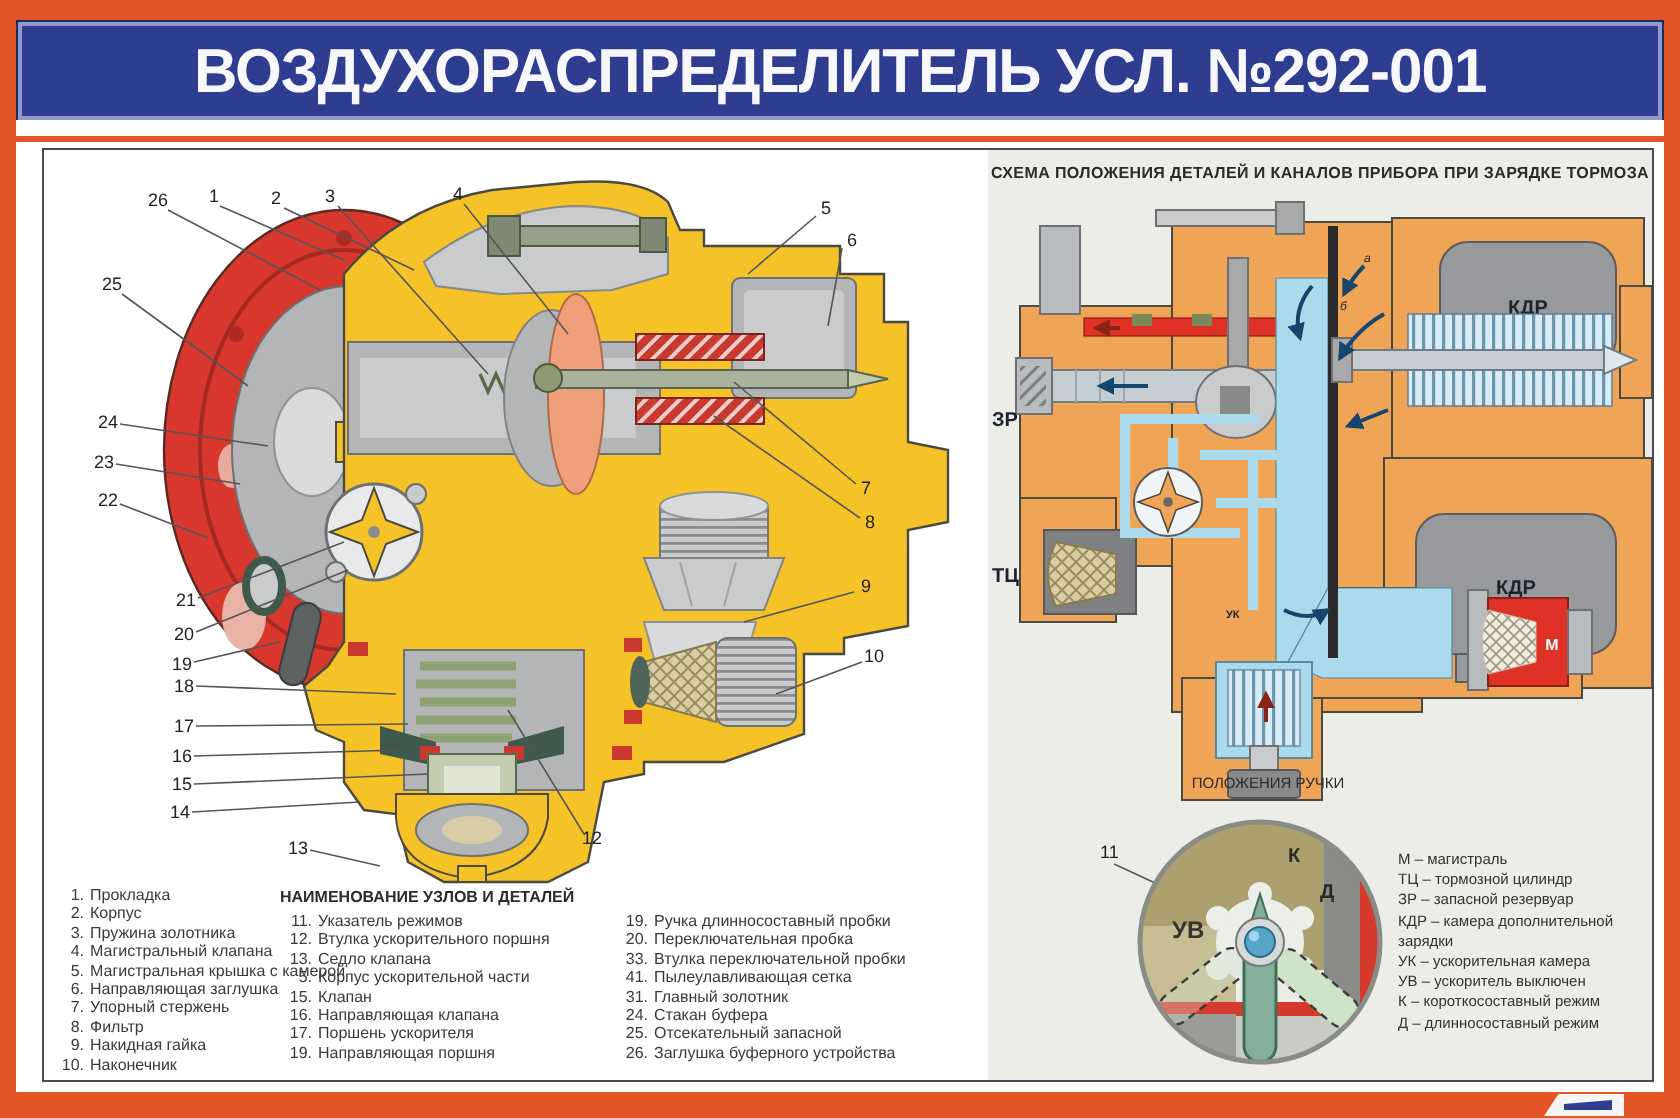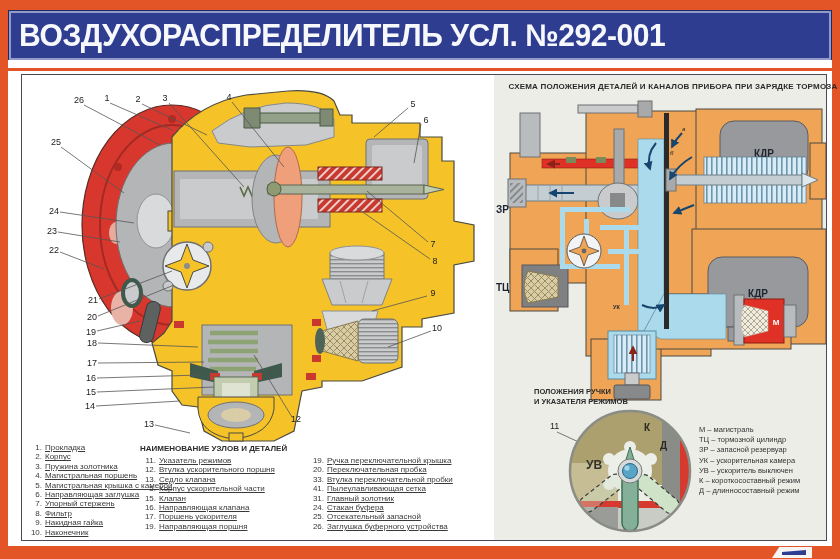--- a/index.html
+++ b/index.html
@@ -1,36 +1,36 @@
 <!DOCTYPE html>
 <html><head>
 <meta charset="utf-8">
 <style>
   html,body{margin:0;padding:0;}
   body{width:840px;height:559px;position:relative;background:#e35426;
        font-family:"Liberation Sans", sans-serif;overflow:hidden;}
   .panel{position:absolute;left:8px;right:8px;top:60px;bottom:13px;background:#fff;}
   .title-bar{position:absolute;left:8px;right:8px;top:10px;height:49px;background:#2e3d90;
        border:1px solid #1c2a66;box-shadow:inset 0 0 0 2px rgba(230,234,246,.55);
-       display:flex;align-items:center;}
+       display:flex;align-items:center;justify-content:center;}
   .title-bar h1{margin:0;color:#f7f8fc;font-size:31px;font-weight:700;letter-spacing:-.5px;
        transform:scaleX(.97);white-space:nowrap;}
   .orange-rule{position:absolute;left:0;right:0;top:8px;height:3px;background:#e35426;}
   .content-box{position:absolute;left:13px;right:5px;top:14px;bottom:5px;border:1px solid #4a4a55;background:#fff;}
   .right-panel{position:absolute;left:472px;top:0;right:0;bottom:0;background:#ecede7;}
   .schema-heading{position:absolute;left:0;top:7px;width:100%;text-align:center;
-       font-size:8px;font-weight:700;color:#2b2b2b;letter-spacing:.2px;margin-left:13px;}
-  .handle-heading{position:absolute;left:40px;width:200px;top:312px;
-       font-size:7.5px;font-weight:700;color:#2b2b2b;line-height:9.5px;}
+       font-size:8px;font-weight:700;color:#2b2b2b;letter-spacing:.2px;}
+  .handle-heading{position:absolute;left:40px;width:200px;top:312px;text-align:center;
+       font-size:7.5px;font-weight:400;color:#2b2b2b;line-height:9.5px;}
   .legend{position:absolute;left:205px;top:350px;width:124px;font-size:7.5px;color:#333;line-height:10.2px;}
   .legend div{margin:0;}
   
   .pl-heading{position:absolute;left:118px;top:369px;width:150px;text-align:left;
        font-size:8px;font-weight:700;color:#2b2b2b;}
-  .pl-col{position:absolute;font-size:8px;color:#3a3a3a;line-height:9.4px;white-space:nowrap;text-decoration:underline;}
+  .pl-col{position:absolute;font-size:8px;color:#3a3a3a;line-height:9.4px;white-space:nowrap;}
   .pl-col1{left:6px;top:368px;}
   .pl-col2{left:120px;top:381px;}
   .pl-col3{left:288px;top:381px;}
   .pl-num{display:inline-block;min-width:14px;text-align:right;margin-right:3px;}
   svg text{font-family:"Liberation Sans", sans-serif;}
   .co{font-size:9px;fill:#222;}
   .biglab{font-size:10px;font-weight:700;fill:#1d2430;}
   .footer-logo{position:absolute;right:28px;bottom:1px;width:40px;height:11px;background:#f4f4f2;
        clip-path:polygon(18% 0,100% 0,100% 100%,0 100%);}
   .footer-logo i{position:absolute;left:10px;top:3px;width:24px;height:5px;background:#2e3d90;
@@ -211,40 +211,40 @@
         <text x="127" y="352">13</text>
         <text x="274" y="347">12</text>
       </g>
     </svg>
 
     <div class="pl-heading">НАИМЕНОВАНИЕ УЗЛОВ И ДЕТАЛЕЙ</div>
     <div class="pl-col pl-col1">
       <div><span class="pl-num">1.</span><span>Прокладка</span></div>
       <div><span class="pl-num">2.</span><span>Корпус</span></div>
       <div><span class="pl-num">3.</span><span>Пружина золотника</span></div>
-      <div><span class="pl-num">4.</span><span>Магистральная поршень</span></div>
+      <div><span class="pl-num">4.</span><span>Магистральный клапана</span></div>
       <div><span class="pl-num">5.</span><span>Магистральная крышка с камерой</span></div>
       <div><span class="pl-num">6.</span><span>Направляющая заглушка</span></div>
       <div><span class="pl-num">7.</span><span>Упорный стержень</span></div>
       <div><span class="pl-num">8.</span><span>Фильтр</span></div>
       <div><span class="pl-num">9.</span><span>Накидная гайка</span></div>
       <div><span class="pl-num">10.</span><span>Наконечник</span></div>
     </div>
     <div class="pl-col pl-col2">
       <div><span class="pl-num">11.</span><span>Указатель режимов</span></div>
       <div><span class="pl-num">12.</span><span>Втулка ускорительного поршня</span></div>
       <div><span class="pl-num">13.</span><span>Седло клапана</span></div>
       <div><span class="pl-num">5.</span><span>Корпус ускорительной части</span></div>
       <div><span class="pl-num">15.</span><span>Клапан</span></div>
       <div><span class="pl-num">16.</span><span>Направляющая клапана</span></div>
       <div><span class="pl-num">17.</span><span>Поршень ускорителя</span></div>
       <div><span class="pl-num">19.</span><span>Направляющая поршня</span></div>
     </div>
     <div class="pl-col pl-col3">
-      <div><span class="pl-num">19.</span><span>Ручка переключательной крышка</span></div>
+      <div><span class="pl-num">19.</span><span>Ручка длинносоставный пробки</span></div>
       <div><span class="pl-num">20.</span><span>Переключательная пробка</span></div>
       <div><span class="pl-num">33.</span><span>Втулка переключательной пробки</span></div>
       <div><span class="pl-num">41.</span><span>Пылеулавливающая сетка</span></div>
       <div><span class="pl-num">31.</span><span>Главный золотник</span></div>
       <div><span class="pl-num">24.</span><span>Стакан буфера</span></div>
       <div><span class="pl-num">25.</span><span>Отсекательный запасной</span></div>
       <div><span class="pl-num">26.</span><span>Заглушка буферного устройства</span></div>
     </div>
 
     <div class="right-panel">
@@ -378,21 +378,20 @@
 
         <text class="biglab" x="0" y="114">ЗР</text>
         <text class="biglab" x="0" y="192">ТЦ</text>
         <text x="117" y="210" font-size="5.5" font-weight="700" fill="#1d2430">УК</text>
         <text x="186" y="32" font-size="6" font-style="italic" fill="#222">а</text>
         <text x="174" y="56" font-size="6" font-style="italic" fill="#222">б</text>
       </svg>
 
       <div class="handle-heading">
         <div>ПОЛОЖЕНИЯ РУЧКИ</div>
-        <div>И УКАЗАТЕЛЯ РЕЖИМОВ</div>
       </div>
 
       <svg style="position:absolute;left:44px;top:332px" width="170" height="134" viewBox="0 0 170 134">
         <defs>
             <clipPath id="cc">
               <circle cx="92" cy="64" r="60"></circle>
             </clipPath>
           </defs>
         <text class="co" x="12" y="22">11</text>
         <path d="M19,25 L58,43" stroke="#555" stroke-width=".8" fill="none"></path>
@@ -426,20 +425,21 @@
           <text x="122" y="42" font-size="10" font-weight="700" fill="#2a2a22">Д</text>
           <text x="48" y="62" font-size="12" font-weight="700" fill="#33342c">УВ</text>
         </g>
         <circle cx="92" cy="64" r="60" fill="none" stroke="#8a8c86" stroke-width="2.5"></circle>
       </svg>
 
       <div class="legend">
         <div>М – магистраль</div>
         <div>ТЦ – тормозной цилиндр</div>
         <div>ЗР – запасной резервуар</div>
+        <div>КДР – камера дополнительной зарядки</div>
         <div>УК – ускорительная камера</div>
         <div>УВ – ускоритель выключен</div>
         <div>К – короткосоставный режим</div>
         <div>Д – длинносоставный режим</div>
       </div>
     </div>
   </div>
 </div>
 
 <div class="footer-logo">

